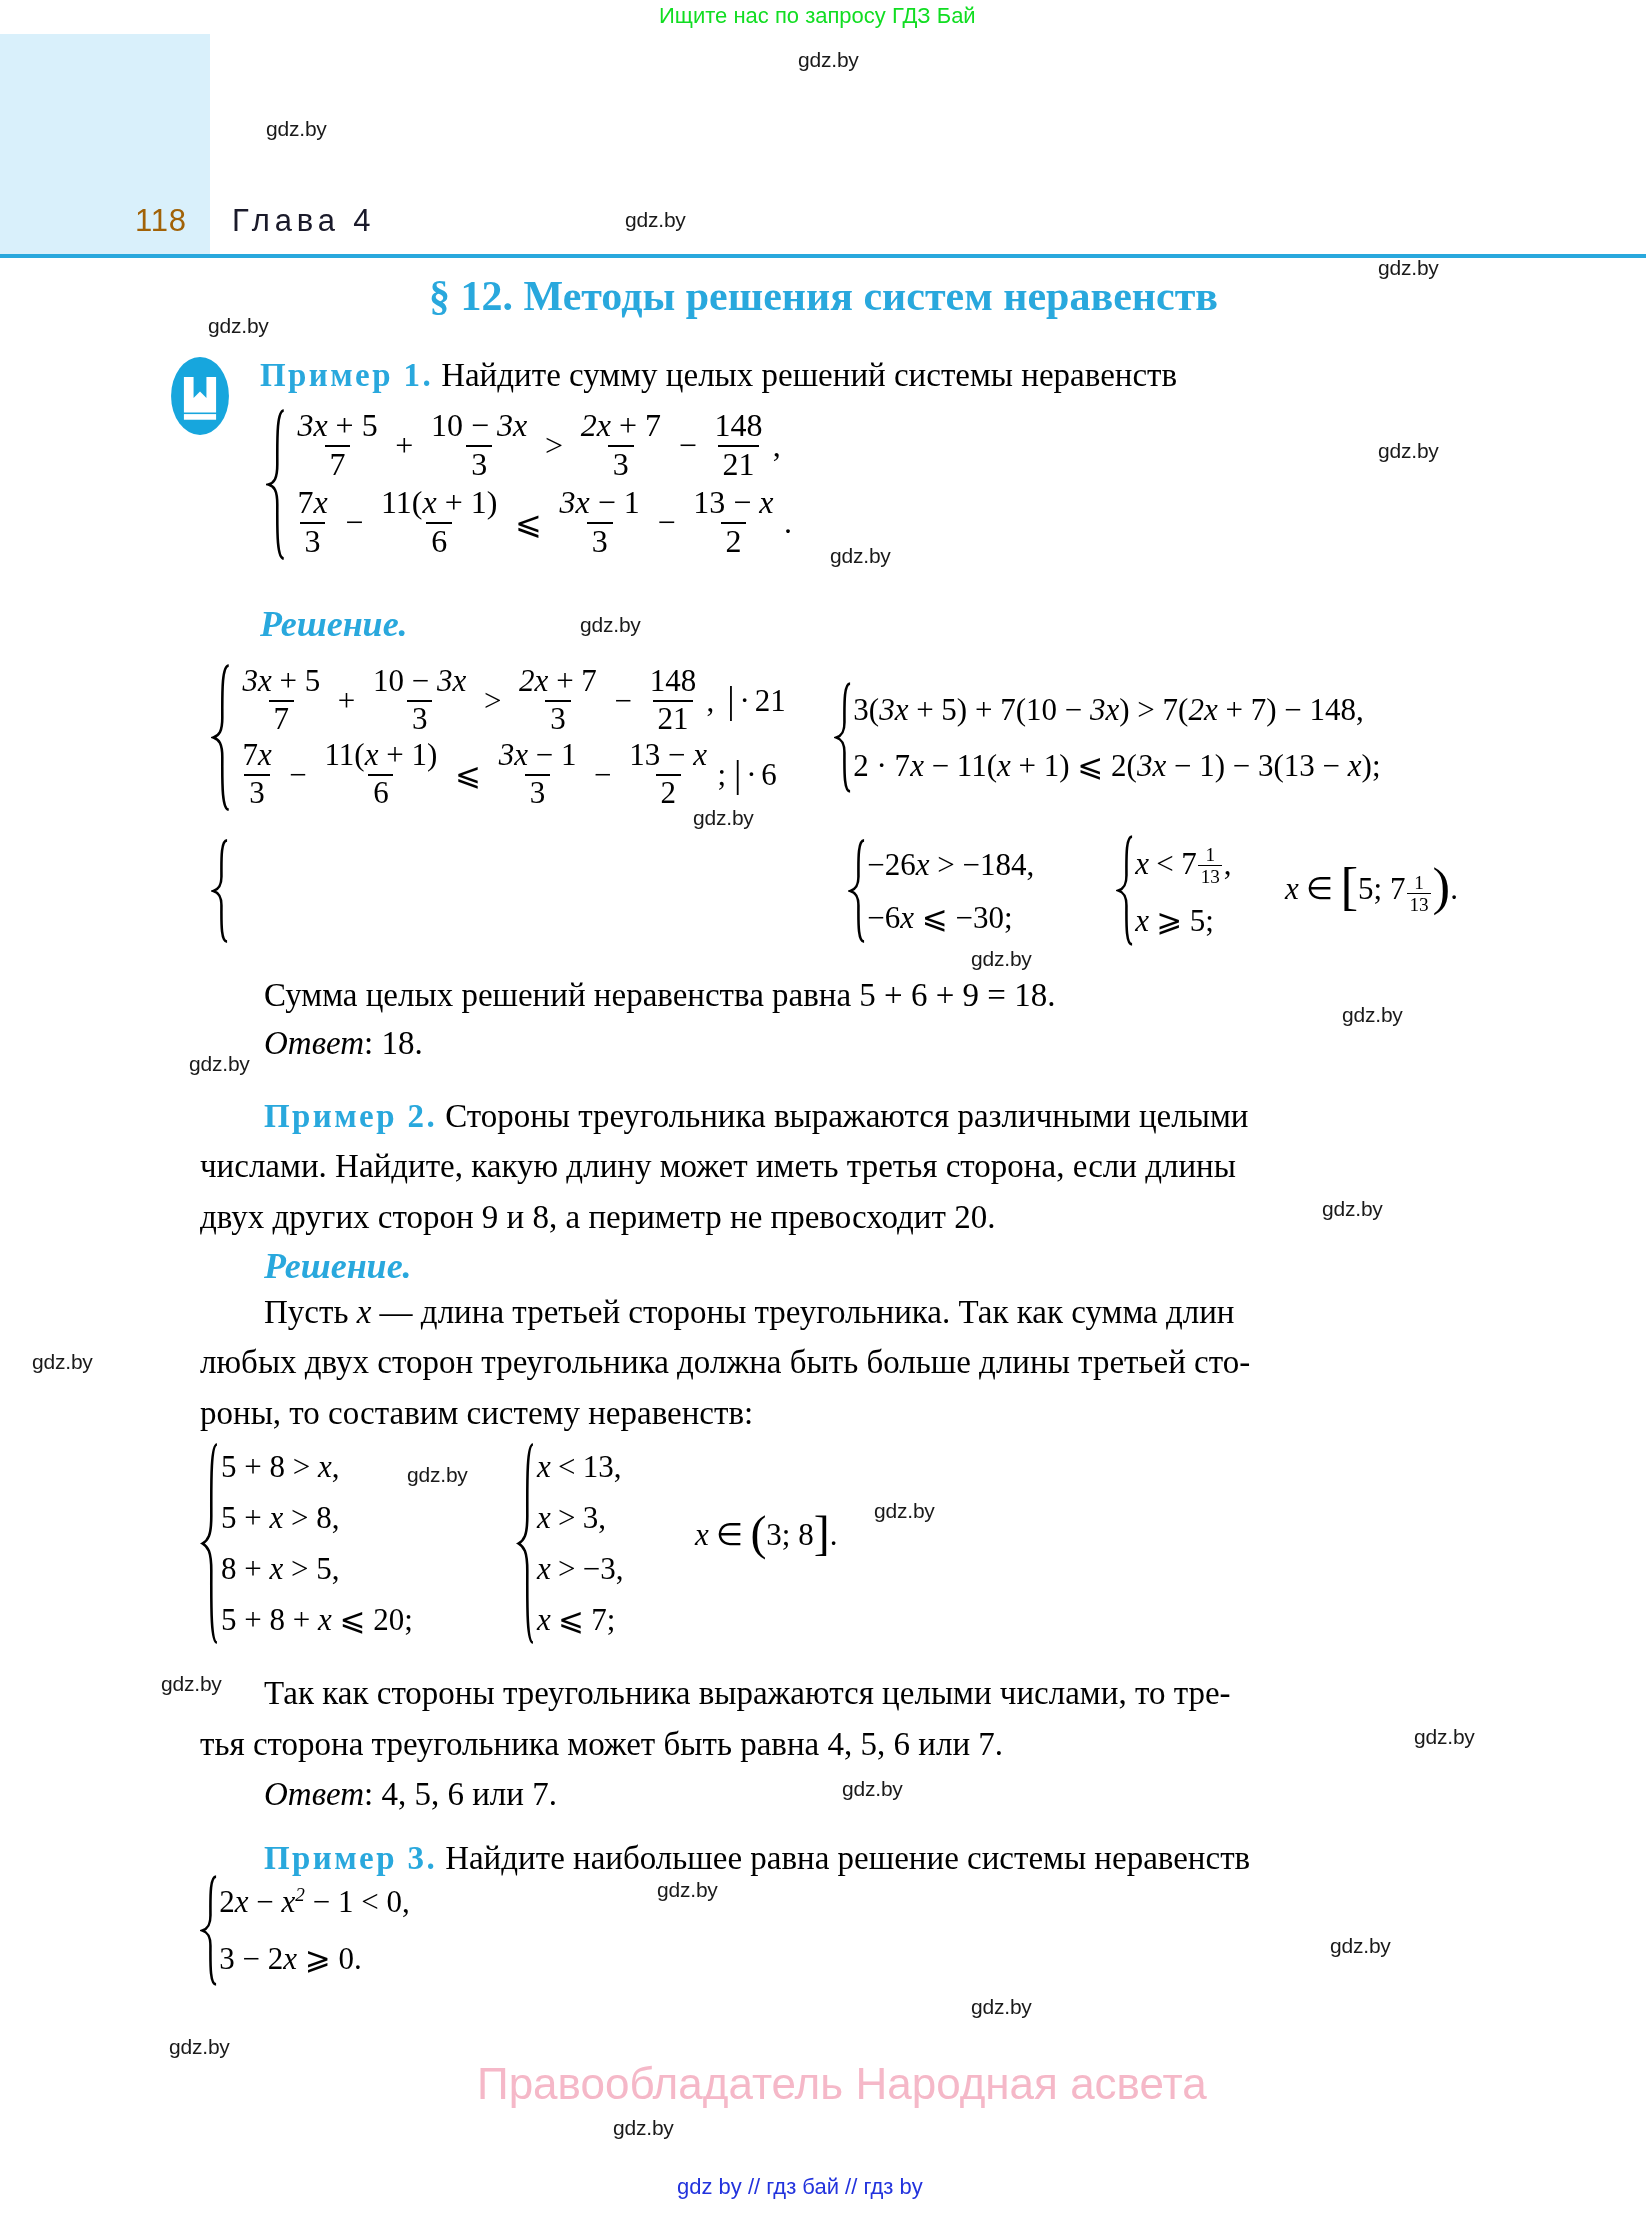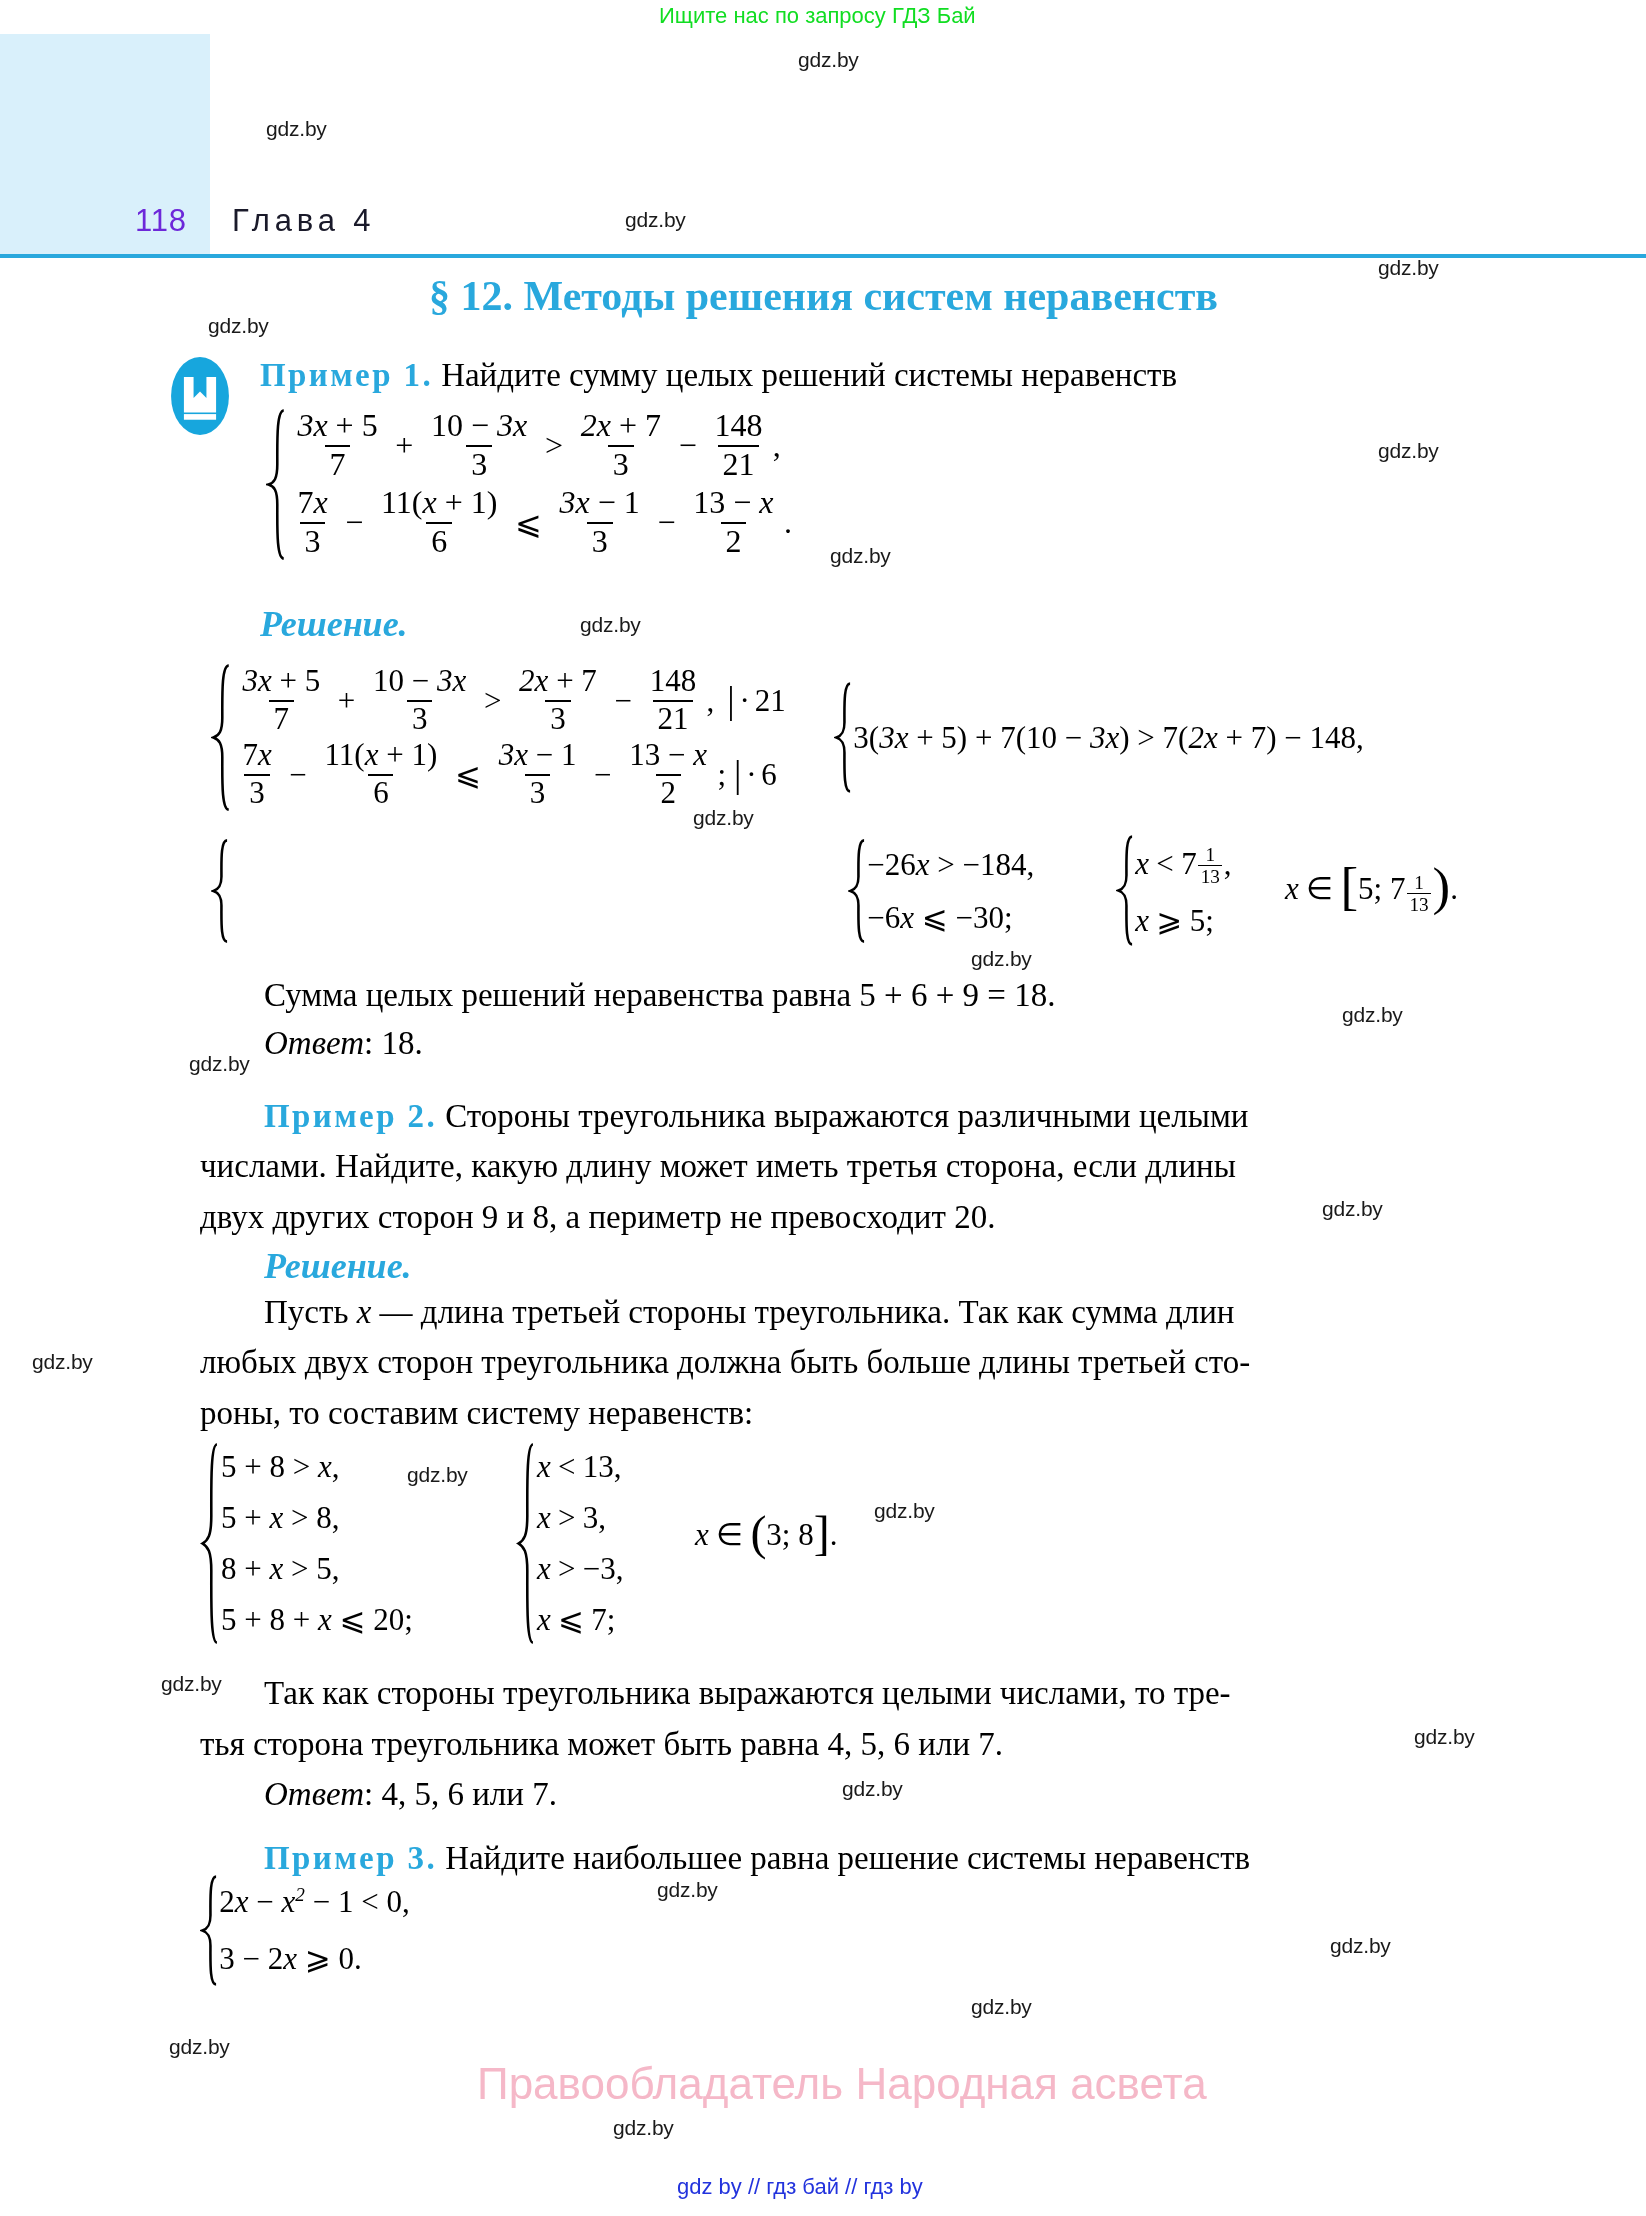--- a/index.html
+++ b/index.html
@@ -62,21 +62,21 @@
     width: 1647px;
     height: 4px;
     background: #29a8dd;
   }
   #page-number {
     position: absolute;
     left: 135px;
     top: 203px;
     font-family: "Liberation Sans", sans-serif;
     font-size: 31px;
-    color: #6d28d9;
+    color: #a16207;
     letter-spacing: 0.8px;
   }
   #chapter-label {
     position: absolute;
     left: 232px;
     top: 203px;
     font-family: "Liberation Sans", sans-serif;
     font-size: 31px;
     color: #1a1a2a;
     letter-spacing: 4.8px;
@@ -327,20 +327,23 @@
 </div>
 
 <div class="mathblock" style="left:834px; top:681px; font-size:31px;">
   <span class="sys">
     <svg class="bracesvg" width="19.3" height="113" viewBox="0 0 24 140" aria-hidden="true">
       <path d="M20 3 C12 3 13 31 13 51 C13 64 9 68 3 70 C9 72 13 76 13 89 C13 109 12 137 20 137" fill="none" stroke="#000" stroke-width="3.2"></path>
     </svg>
     <span class="sys-rows">
       <span class="sys-row" style="height:56px;">
         <span>3(<span class="mathvar">3x</span> + 5) + 7(10 − <span class="mathvar">3x</span>) &gt; 7(<span class="mathvar">2x</span> + 7) − 148,</span>
+      </span>
+      <span class="sys-row" style="height:56px;">
+        <span>2 · 7<span class="mathvar">x</span> − 11(<span class="mathvar">x</span> + 1) ⩽ 2(<span class="mathvar">3x</span> − 1) − 3(13 − <span class="mathvar">x</span>);</span>
       </span>
     </span>
   </span>
 </div>
 
 <div class="mathblock" style="left:211px; top:838px; font-size:31px;">
   <span class="sys">
     <svg class="bracesvg" width="19.3" height="106" viewBox="0 0 24 132" aria-hidden="true">
       <path d="M20 3 C12 3 13 29 13 48 C13 60 9 64 3 66 C9 68 13 72 13 84 C13 103 12 129 20 129" fill="none" stroke="#000" stroke-width="3.2"></path>
     </svg>

